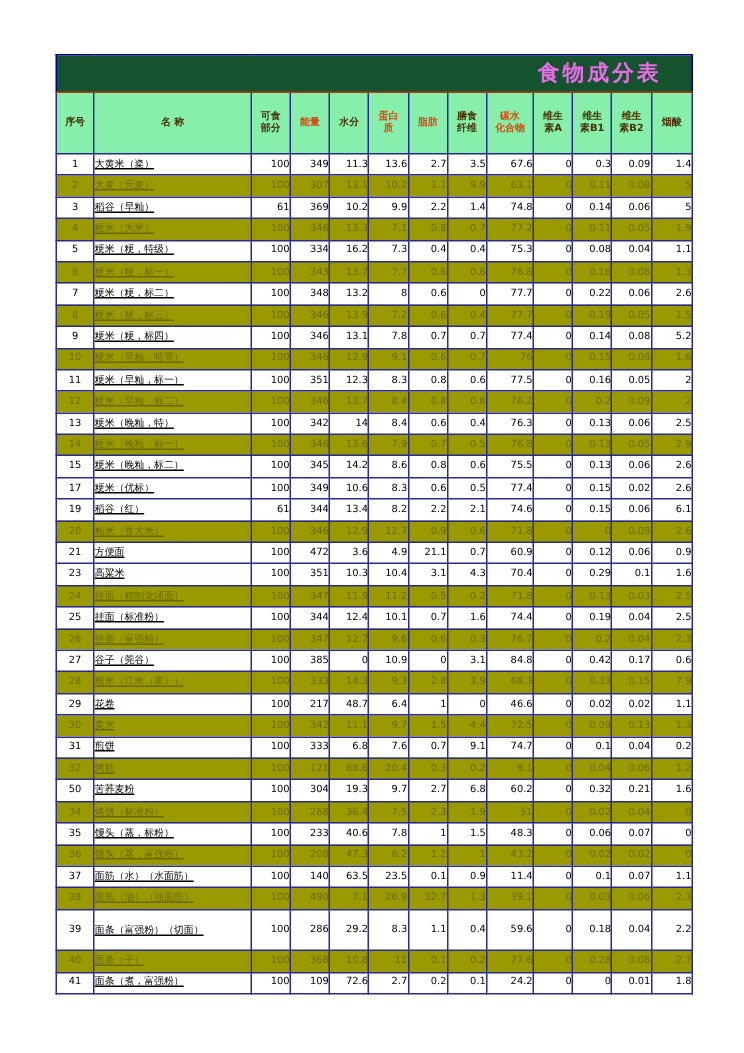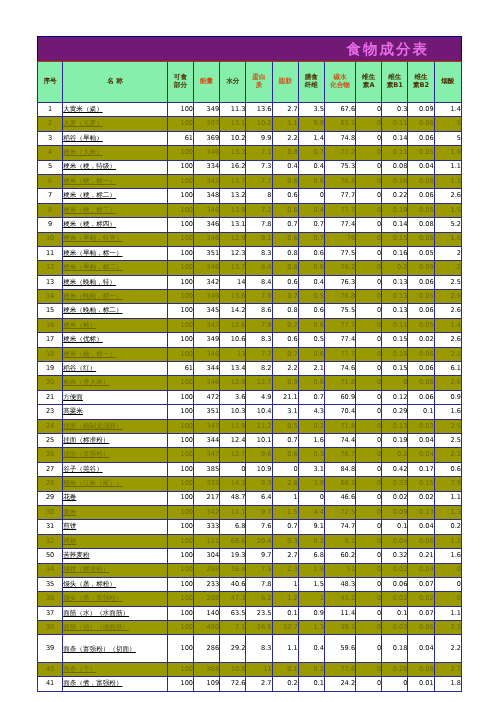--- a/index.html
+++ b/index.html
@@ -29,26 +29,26 @@
     padding:0;
     margin:0;
     border:0.7px solid #2b2b8f;
     vertical-align:middle;
     line-height:1.15;
     font-weight:normal;
   }
 
   
   tr.title-row td{
-    background:#701a75;
+    background:#14532d;
     border:0.7px solid #000087;
     border-bottom:1px solid #b03a00;
     height:24px;
     text-align:right;
-    padding-right:32px;
+    padding-right:20px;
     color:#e86be8;
     font-size:14.5px;
     font-weight:bold;
     letter-spacing:2px;
   }
 
   
   tr.head td{
     background:#86efac;
     height:38px;
@@ -364,64 +364,34 @@
             <td class="c-num">14.2</td>
             <td class="c-num">8.6</td>
             <td class="c-num">0.8</td>
             <td class="c-num">0.6</td>
             <td class="c-num">75.5</td>
             <td class="c-num">0</td>
             <td class="c-num">0.13</td>
             <td class="c-num">0.06</td>
             <td class="c-num">2.6</td>
           </tr>
-          <tr class="r even">
-            <td class="c-idx">16</td>
-            <td class="c-name">粳米（籼）</td>
-            <td class="c-num">100</td>
-            <td class="c-num">347</td>
-            <td class="c-num">12.6</td>
-            <td class="c-num">7.9</td>
-            <td class="c-num">0.7</td>
-            <td class="c-num">0.6</td>
-            <td class="c-num">77.7</td>
-            <td class="c-num">0</td>
-            <td class="c-num">0.11</td>
-            <td class="c-num">0.05</td>
-            <td class="c-num">1.4</td>
-          </tr>
           <tr class="r odd">
             <td class="c-idx">17</td>
             <td class="c-name">粳米（优标）</td>
             <td class="c-num">100</td>
             <td class="c-num">349</td>
             <td class="c-num">10.6</td>
             <td class="c-num">8.3</td>
             <td class="c-num">0.6</td>
             <td class="c-num">0.5</td>
             <td class="c-num">77.4</td>
             <td class="c-num">0</td>
             <td class="c-num">0.15</td>
             <td class="c-num">0.02</td>
             <td class="c-num">2.6</td>
-          </tr>
-          <tr class="r even">
-            <td class="c-idx">18</td>
-            <td class="c-name">粳米（籼，标一）</td>
-            <td class="c-num">100</td>
-            <td class="c-num">346</td>
-            <td class="c-num">13</td>
-            <td class="c-num">7.7</td>
-            <td class="c-num">0.7</td>
-            <td class="c-num">0.6</td>
-            <td class="c-num">77.7</td>
-            <td class="c-num">0</td>
-            <td class="c-num">0.15</td>
-            <td class="c-num">0.06</td>
-            <td class="c-num">2.1</td>
           </tr>
           <tr class="r odd">
             <td class="c-idx">19</td>
             <td class="c-name">稻谷（红）</td>
             <td class="c-num">61</td>
             <td class="c-num">344</td>
             <td class="c-num">13.4</td>
             <td class="c-num">8.2</td>
             <td class="c-num">2.2</td>
             <td class="c-num">2.1</td>

